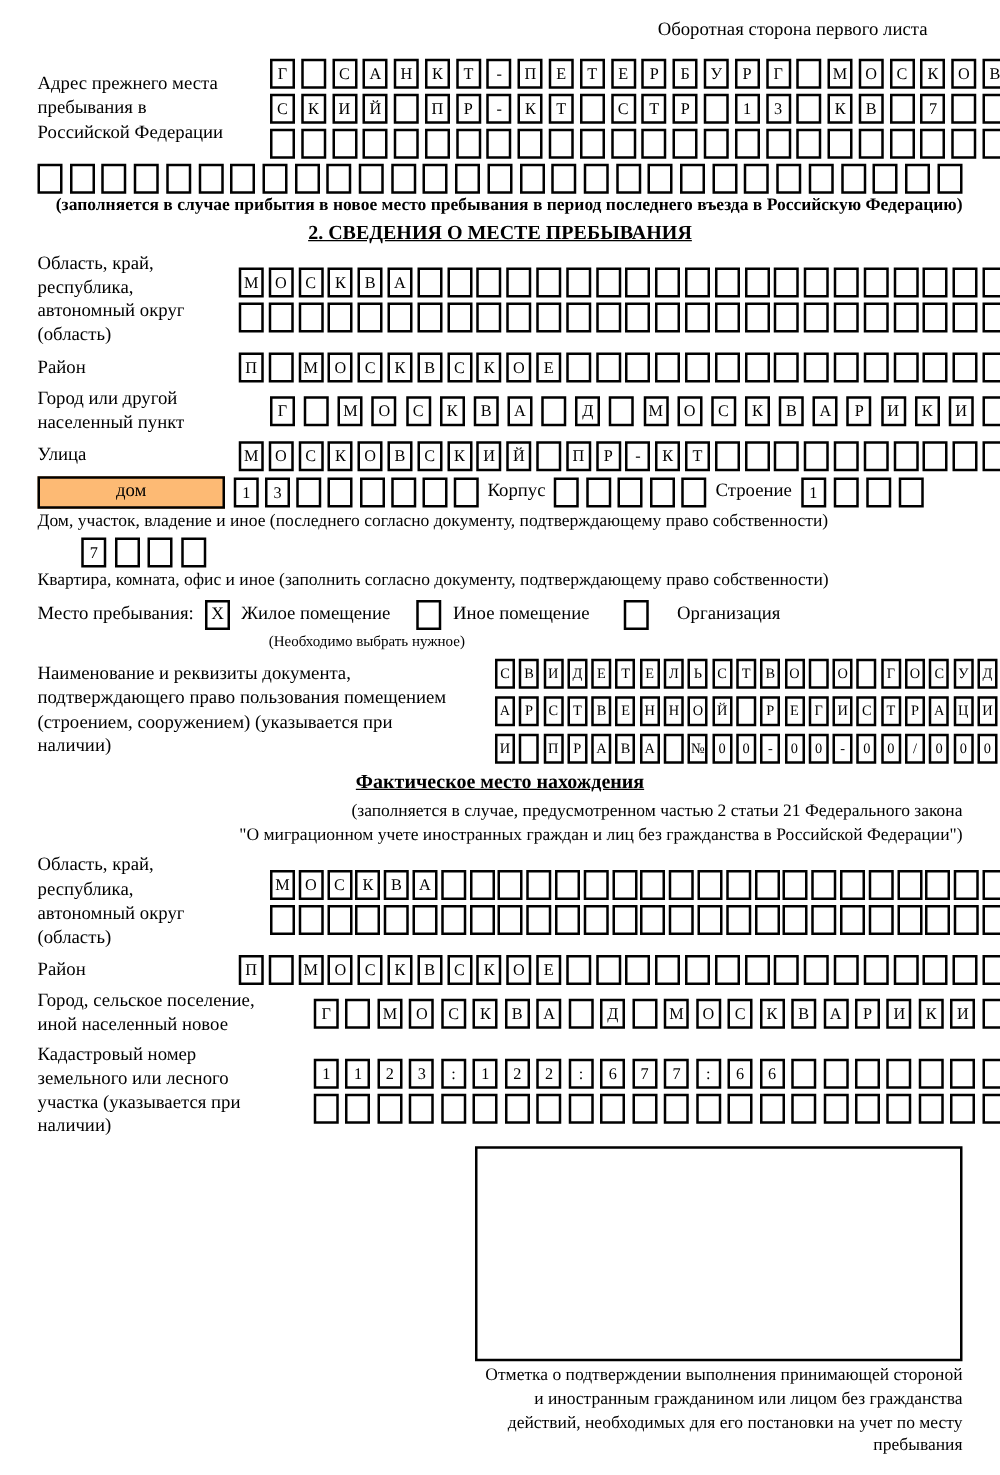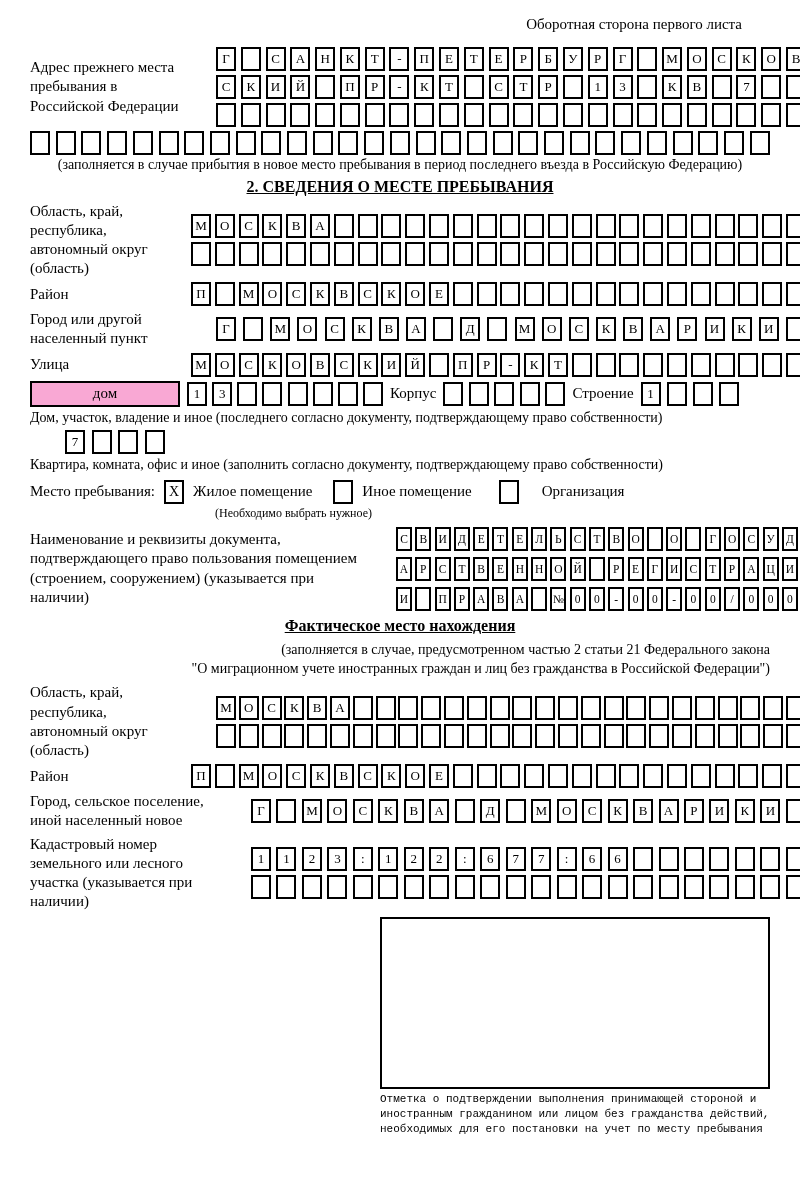--- a/index.html
+++ b/index.html
@@ -22,58 +22,58 @@
     border: 2px solid #000;
     display: flex; align-items: center; justify-content: center;
     font-size: 13px; font-family: "Liberation Serif", serif;
     background: #fff; flex: 0 0 auto;
   }
   .boxes.narrow .cell { width: 16px; font-size: 11.5px; }
 
   .stack { display: flex; flex-direction: column; gap: 4px; }
 
   .note { font-size: 14px; line-height: 1.25; margin: 1px 0 4px 0; }
-  .note.center { text-align: center; }
+  .note.center { text-align: right; font-weight: bold; }
 
   .sec-title { font-weight: bold; font-size: 16px; text-align: center; margin: 4px 0 6px 0; text-decoration: underline; }
 
   .w-lbl-150 { width: 150px; }
   .w-lbl-125 { width: 125px; }
   .w-lbl-185 { width: 185px; }
   .w-lbl-330 { width: 330px; }
   .bx-592 { width: 590px; }
   .bx-740 { width: 740px; }
   .bx-615 { width: 615px; }
   .bx-590 { width: 590px; }
   .bx-555 { width: 555px; }
   .bx-400 { width: 402px; }
 
   .type-box {
     border: 2px solid #000; height: 26px;
     display: flex; align-items: center; justify-content: center;
-    font-size: 15px; background: #f9a8d4; flex: 0 0 auto;
+    font-size: 15px; background: #fdba74; flex: 0 0 auto;
   }
   .house-row { display: flex; align-items: center; gap: 7px; margin-bottom: 2px; }
   .inline-lbl { font-size: 15px; flex: 0 0 auto; }
 
   .cb-row { display: flex; align-items: center; gap: 9px; margin: 6px 0 2px 0; }
   .cb { width: 20px; height: 24px; border: 2px solid #000; display:flex; align-items:center; justify-content:center; font-size: 14px; }
 
   .choose-note { margin-left: 185px; font-size: 12px; }
 
   .fact-note { text-align: right; font-size: 14px; line-height: 1.35; }
 
   .stamp-box {
     margin-left: 350px; margin-top: 6px;
     width: 390px; height: 172px;
     border: 2px solid #000;
   }
   .stamp-caption {
     margin-left: 350px; width: 390px;
-    text-align: left; font-size: 11px; line-height: 1.33; margin-top: 3px; font-family: Liberation Mono, monospace;
+    text-align: right; font-size: 14px; line-height: 1.33; margin-top: 3px;
   }
   .mt6 { margin-top: 6px; }
 </style>
 </head>
 <body>
 
 <div class="header-note">Оборотная сторона первого листа</div>
 
 <div class="frow">
   <div class="lbl w-lbl-150">Адрес прежнего места пребывания в Российской Федерации</div>

